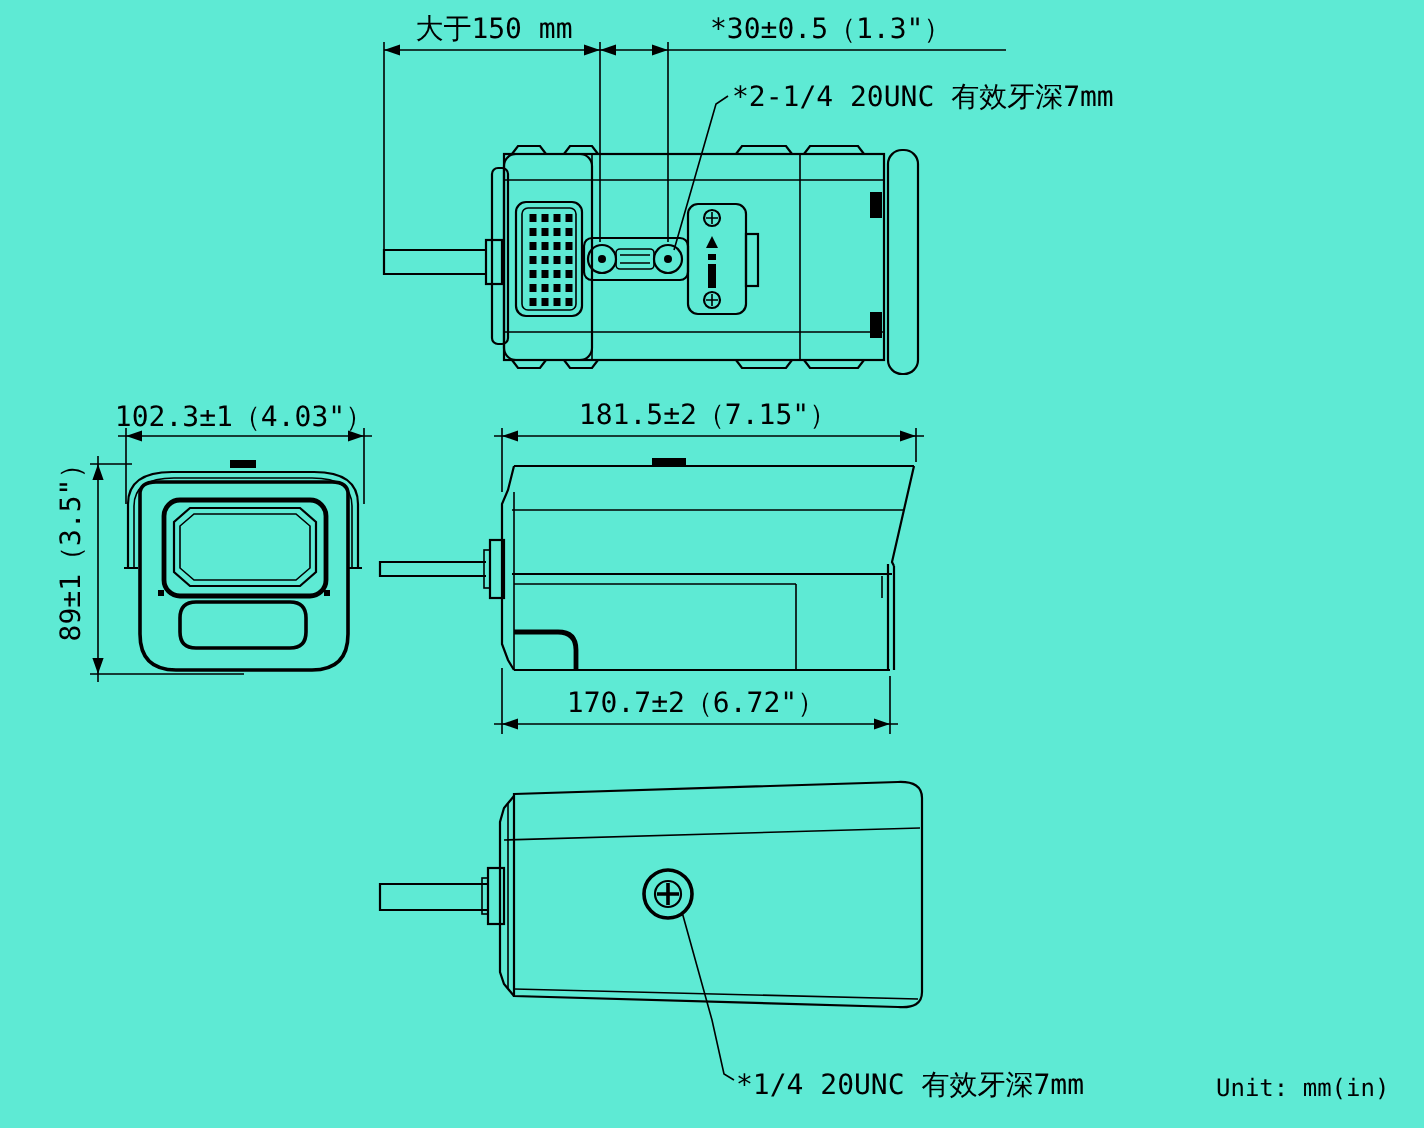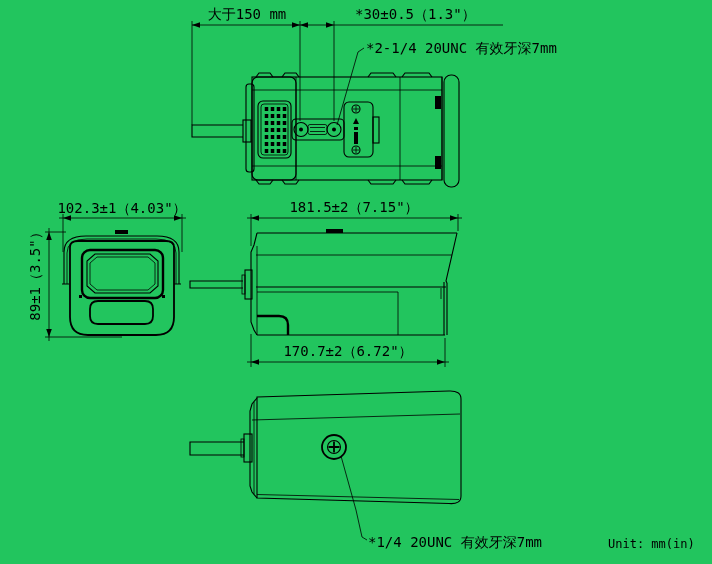--- a/index.html
+++ b/index.html
@@ -1,16 +1,16 @@
 <!DOCTYPE html>
 <html><head>
 <meta charset="utf-8">
 <style>
   html,body{margin:0;padding:0;background:#ffffff;}
-  .stage{position:relative;width:712px;height:564px;background:#22c55e;overflow:hidden;
+  .stage{position:relative;width:712px;height:564px;background:#5eead4;overflow:hidden;
          font-family:"DejaVu Sans Mono","Liberation Mono",monospace;}
   svg text{font-family:"DejaVu Sans Mono","Liberation Mono",monospace;fill:#000;}
   .dimtxt{font-size:14px;}
   .nottxt{font-size:14px;}
   .unittxt{font-size:12px;}
   .ln{fill:none;stroke:#000;stroke-width:1.1;}
   .lt{fill:none;stroke:#000;stroke-width:0.8;}
   .lb{fill:none;stroke:#000;stroke-width:1.8;}
   .lbb{fill:none;stroke:#000;stroke-width:2.4;}
   .fl{fill:#000;stroke:none;}

